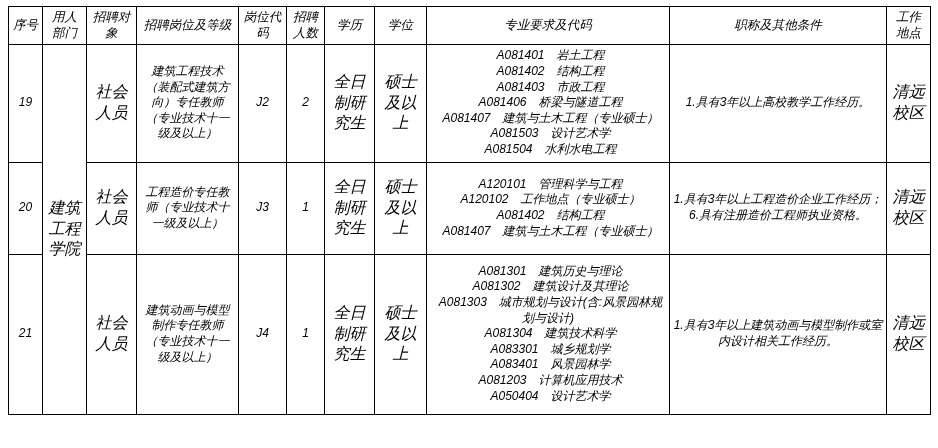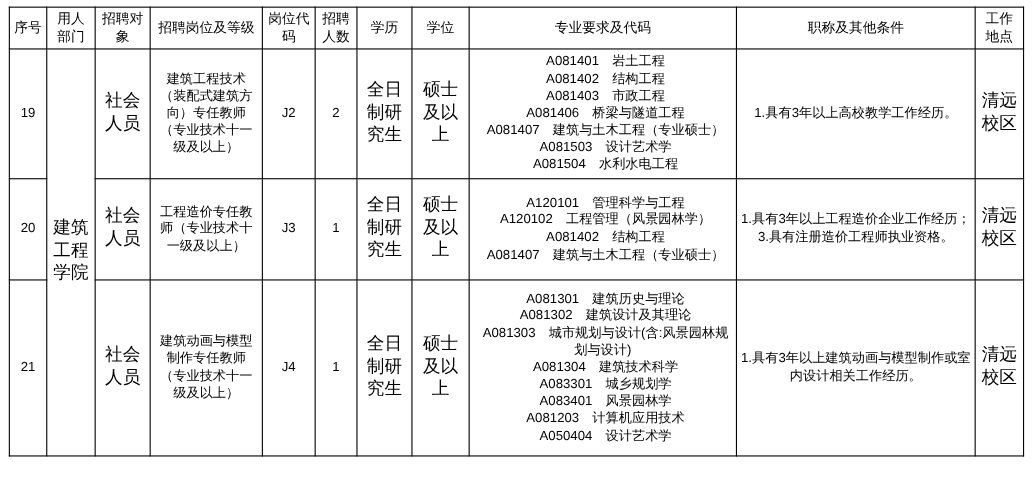--- a/index.html
+++ b/index.html
@@ -19,20 +19,21 @@
     width: 938px;
     height: 448px;
     box-sizing: border-box;
     padding: 6px 8px 0 8px;
   }
   table.rec {
     border-collapse: collapse;
     table-layout: fixed;
     width: 922px;
     font-size: 12px;
+    font-style: italic;
   }
   table.rec td, table.rec th {
     border: 1px solid #000000;
     padding: 2px 3px;
     vertical-align: middle;
     text-align: center;
     line-height: 1.3;
     font-weight: normal;
   }
   thead td {
@@ -145,29 +146,29 @@
         <td>20</td>
         <td class="narrow">社会人员</td>
         <td class="post">工程造价专任教师（专业技术十一级及以上）</td>
         <td>J3</td>
         <td>1</td>
         <td class="narrow">全日制研究生</td>
         <td class="narrow">硕士及以上</td>
         <td class="major">
           <div>
               <div><span class="code">A120101</span><span class="mgap"></span><span>管理科学与工程</span></div>
-              <div><span class="code">A120102</span><span class="mgap"></span><span>工程管理（风景园林学）</span></div>
+              <div><span class="code">A120102</span><span class="mgap"></span><span>工作地点（专业硕士）</span></div>
               <div><span class="code">A081402</span><span class="mgap"></span><span>结构工程</span></div>
               <div><span class="code">A081407</span><span class="mgap"></span><span>建筑与土木工程（专业硕士）</span></div>
             </div>
         </td>
         <td class="cond">
           <div>
               <div>1.具有3年以上工程造价企业工作经历；</div>
-              <div>3.具有注册造价工程师执业资格。</div>
+              <div>6.具有注册造价工程师执业资格。</div>
             </div>
         </td>
         <td class="narrow">清远校区</td>
       </tr>
       <tr style="height:160px">
         <td>21</td>
         <td class="narrow">社会人员</td>
         <td class="post">建筑动画与模型制作专任教师（专业技术十一级及以上）</td>
         <td>J4</td>
         <td>1</td>

